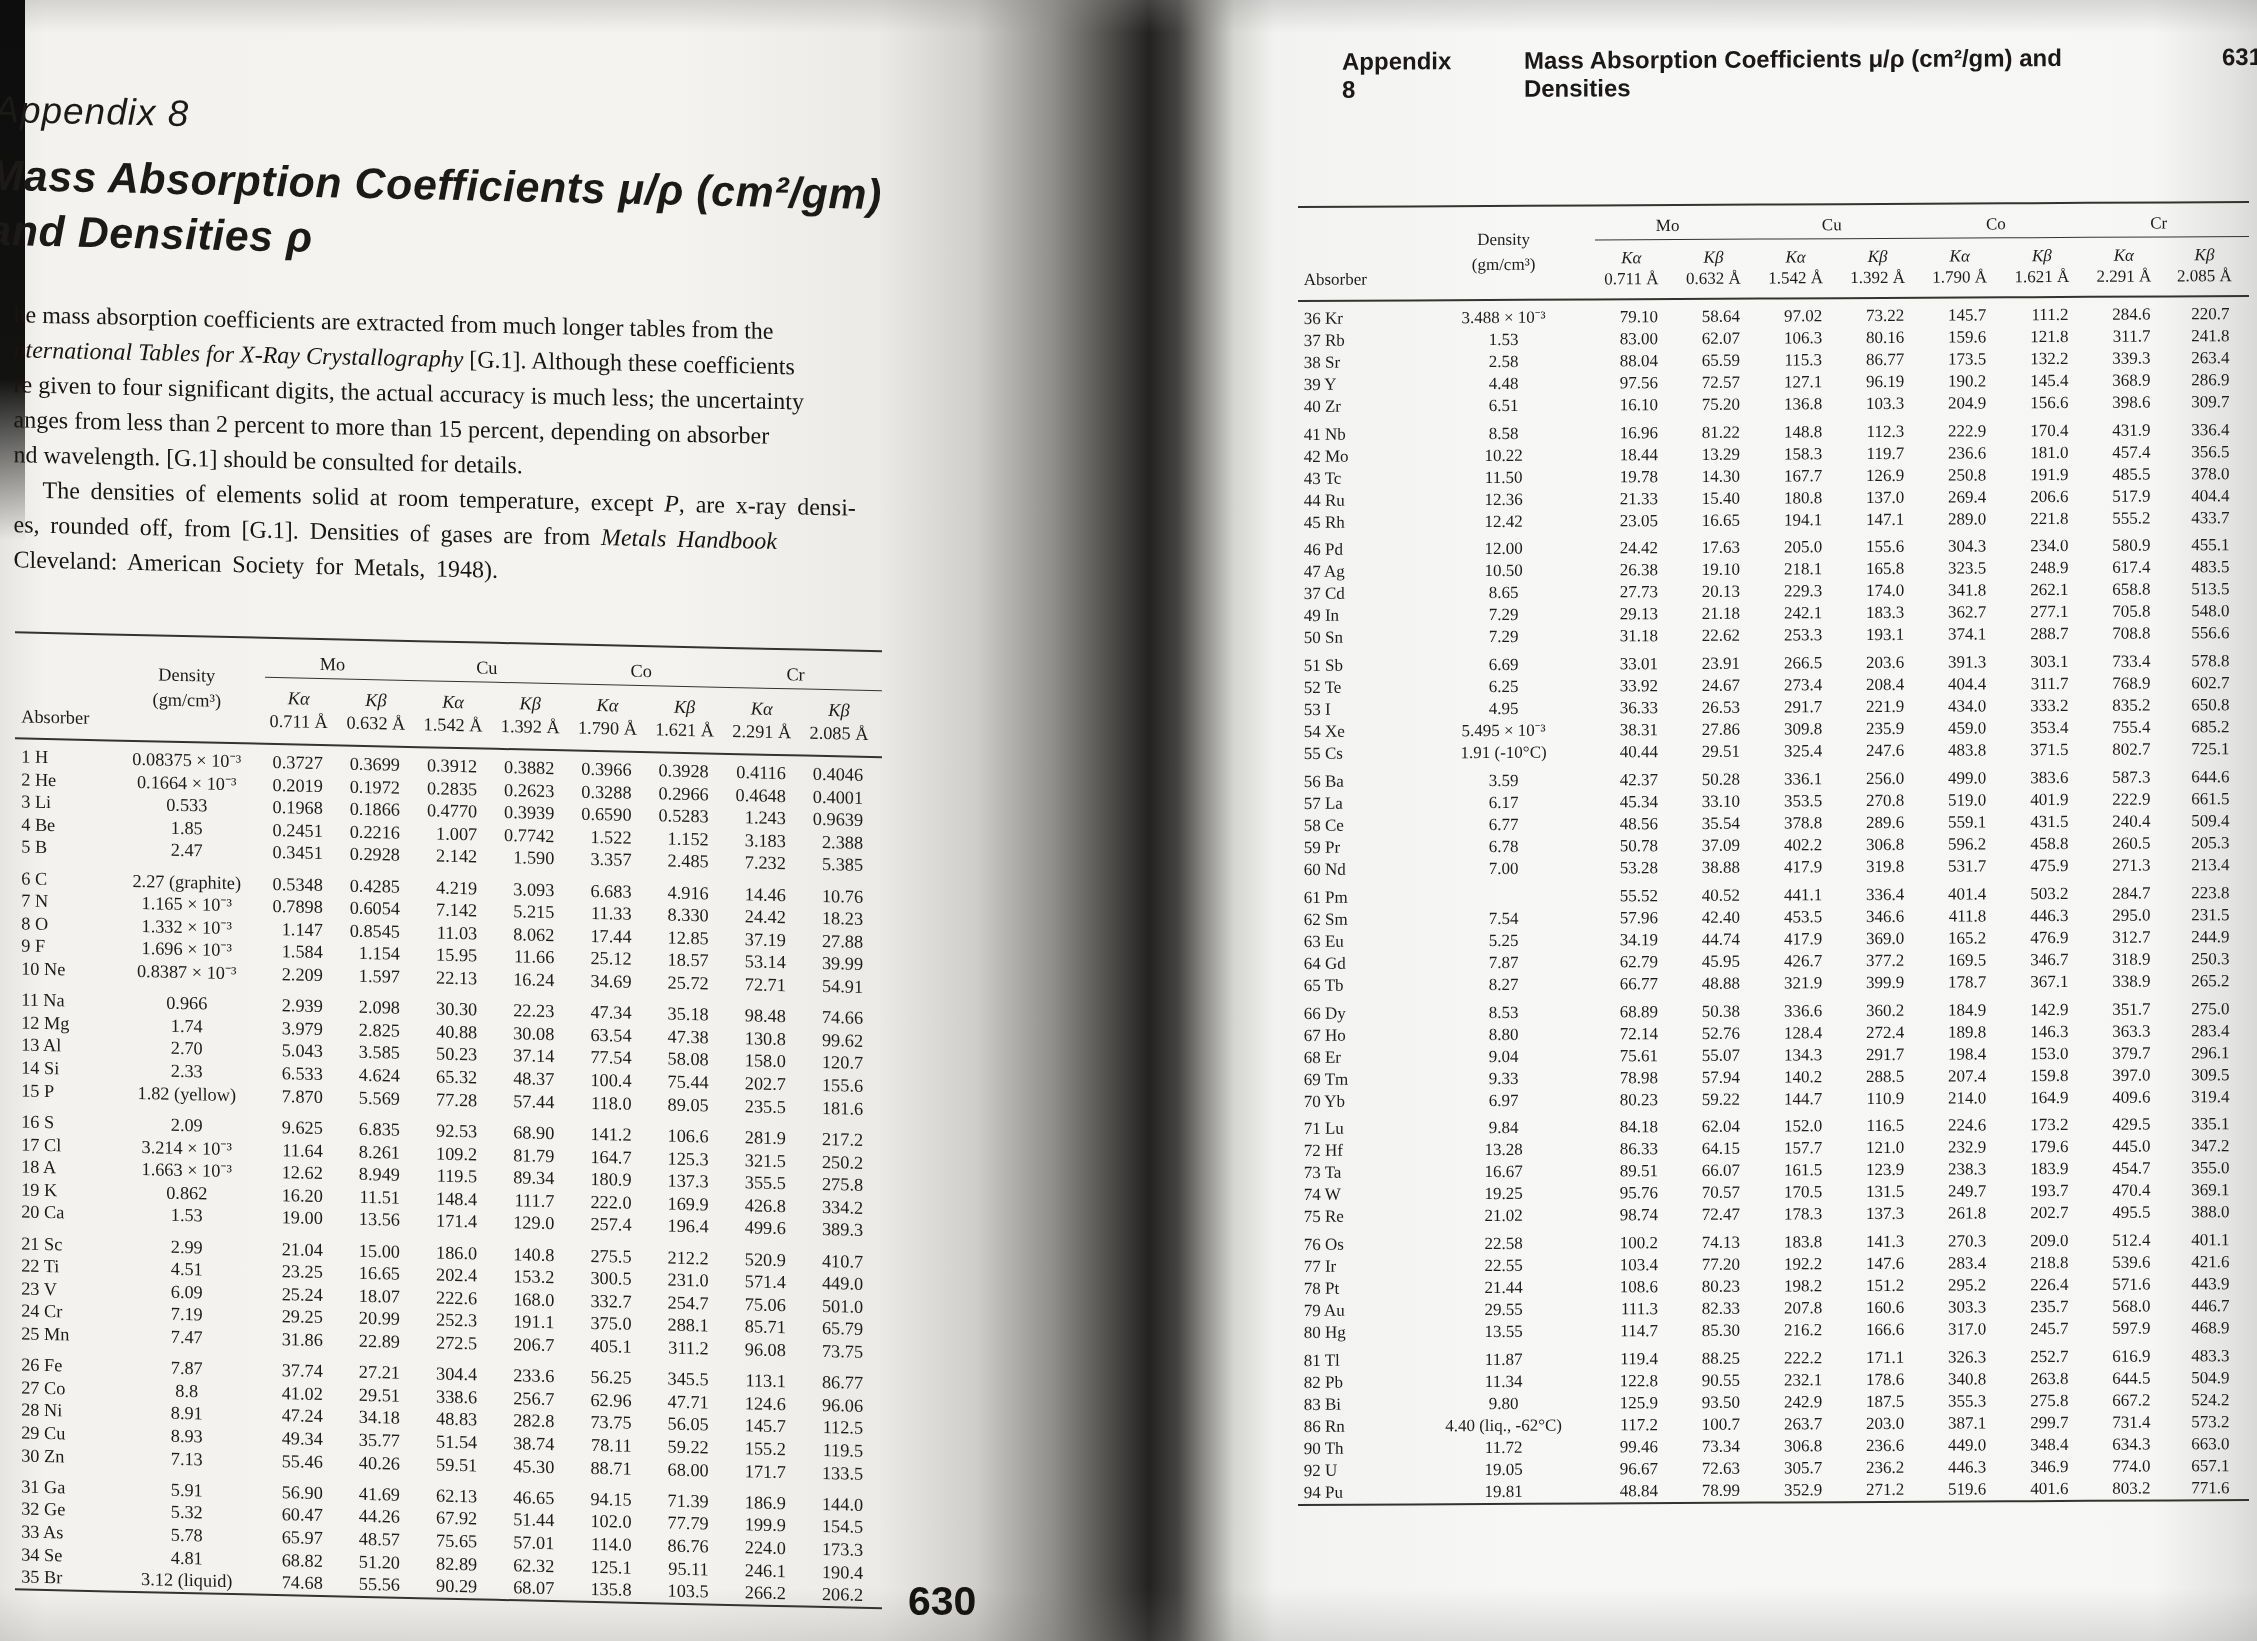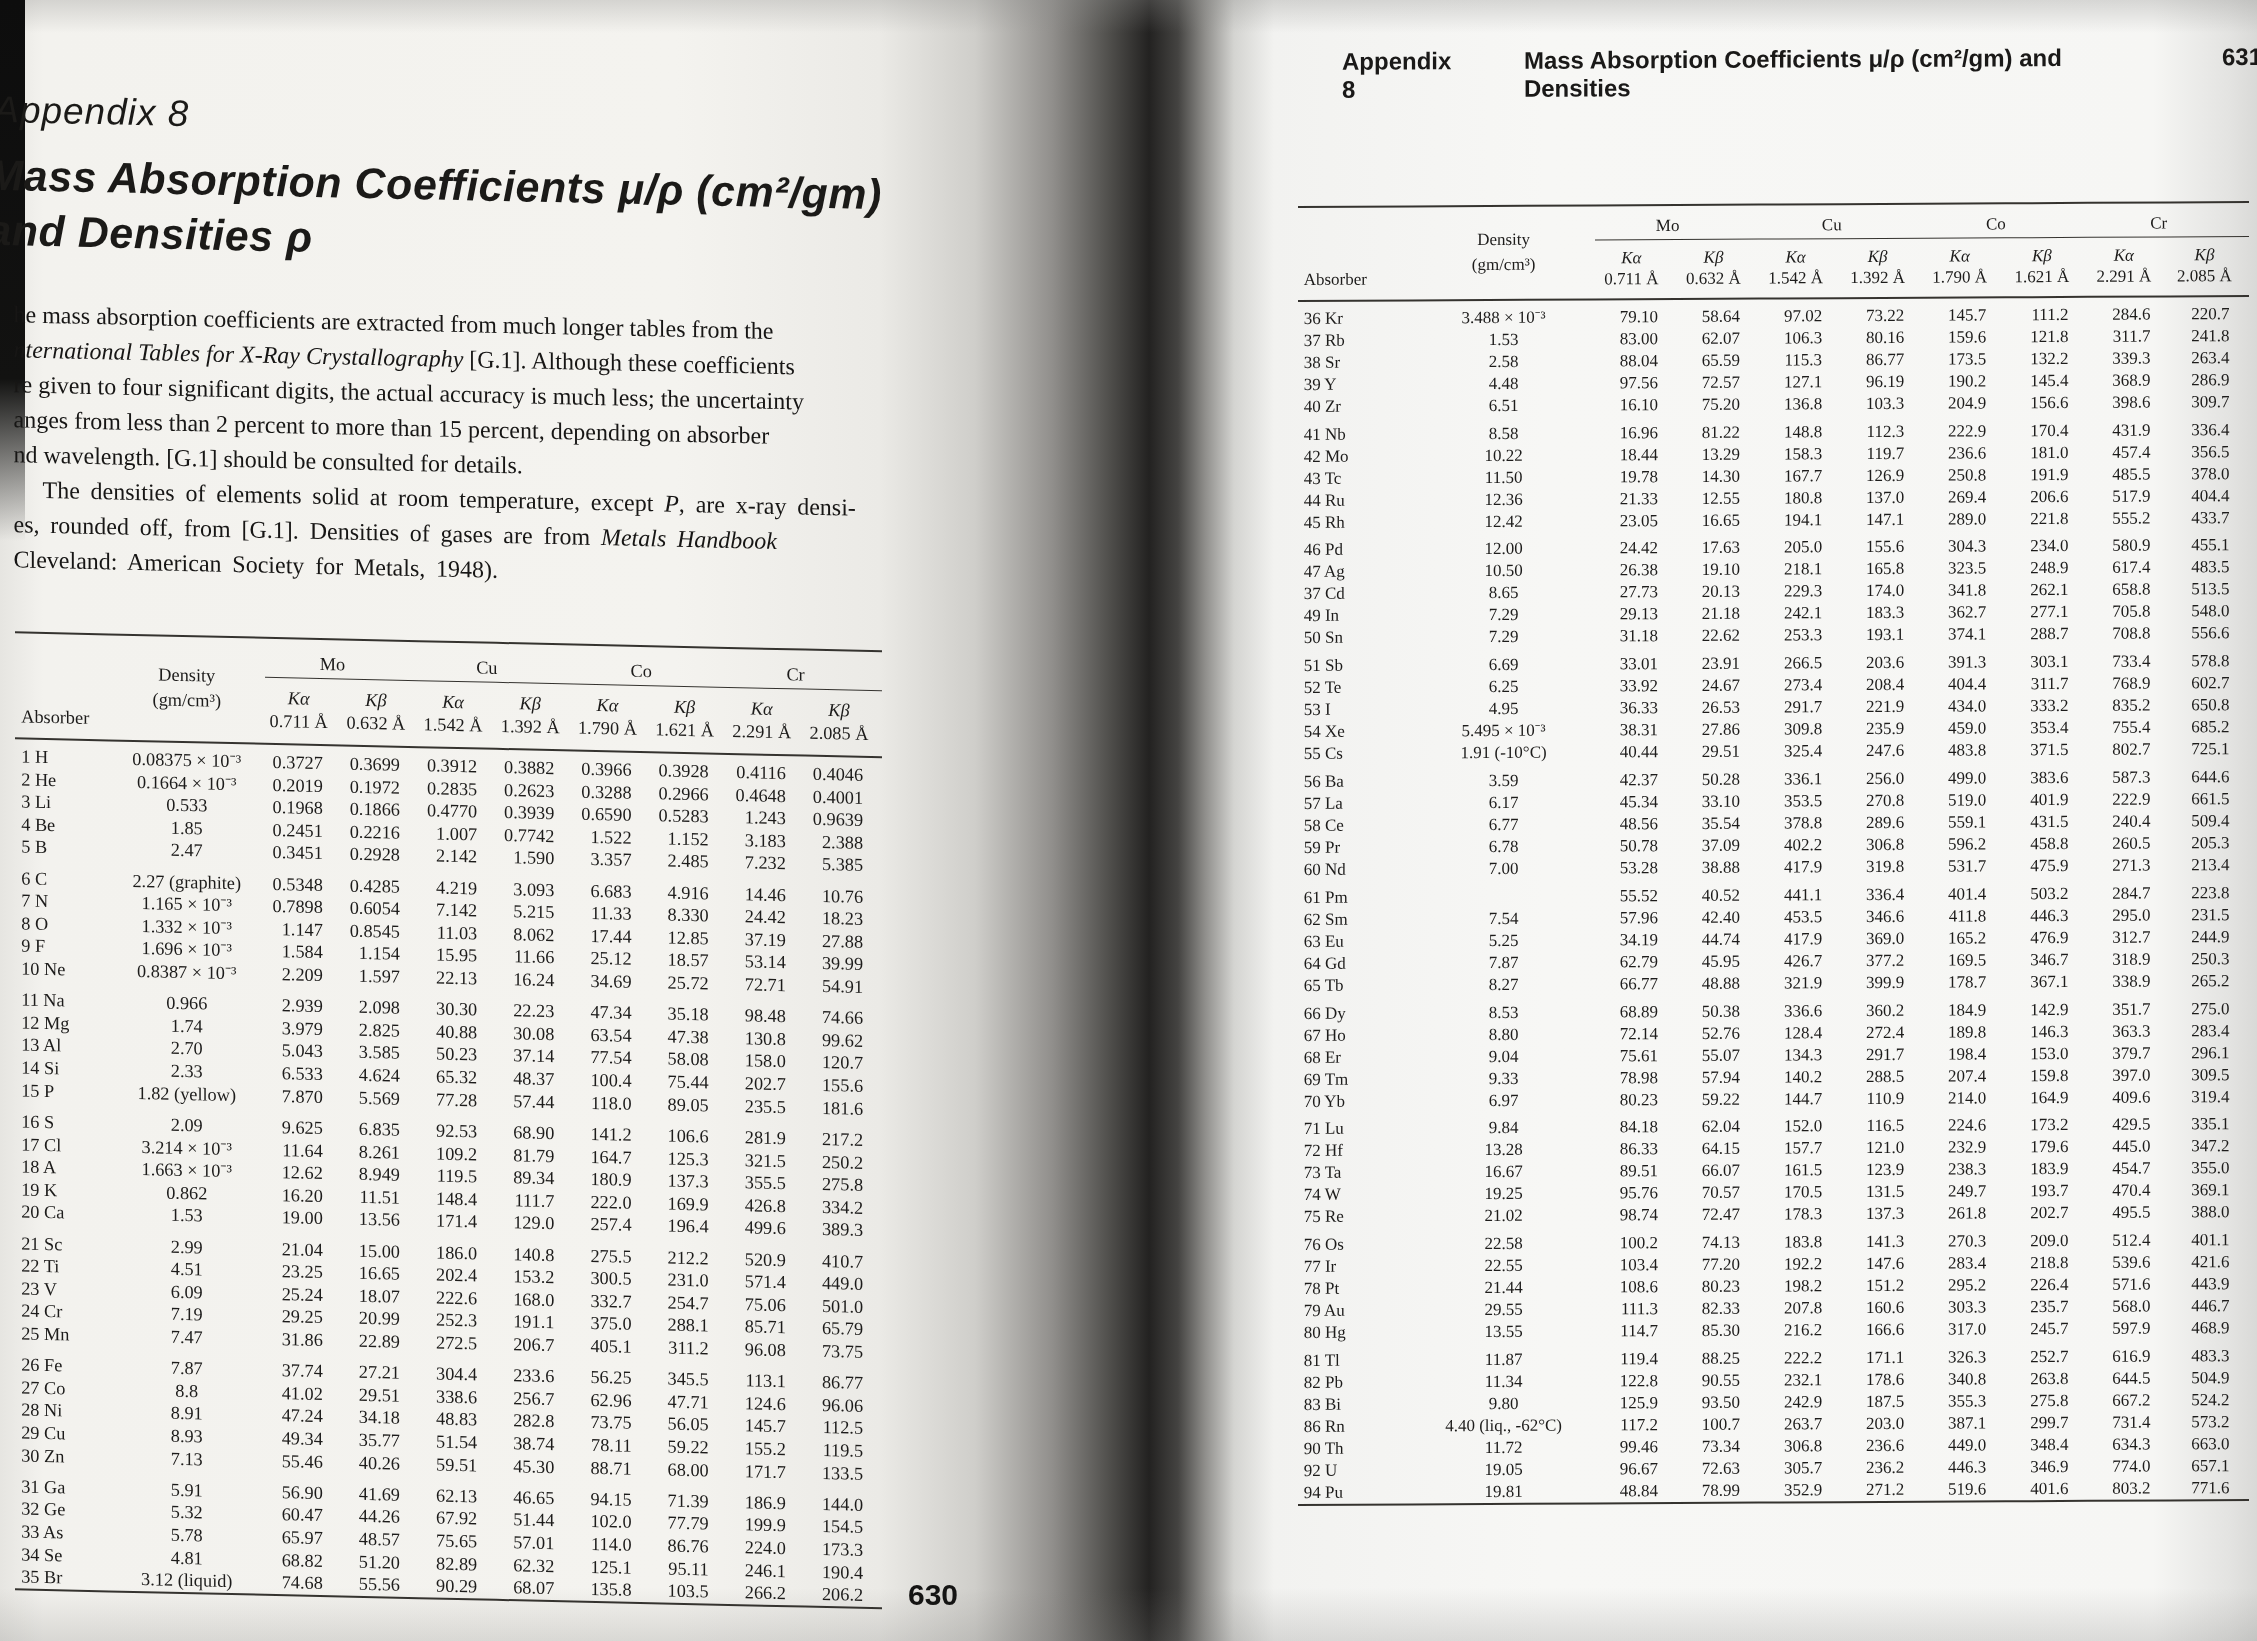--- a/index.html
+++ b/index.html
@@ -58,21 +58,21 @@
 
   #left-table { margin:54px 0 0 15.4px; }
   #left-table .abs-table {
     width:867px; font-size:18.3px;
     border-top:2.4px solid #35332f; border-bottom:2.4px solid #35332f;
   }
   #left-table tbody td { line-height:20.6px; }
 
   .pnum-left {
     position:absolute; left:908px; top:1578px;
-    font-family:"Liberation Sans", sans-serif; font-weight:700; font-size:30px; color:#141413;
+    font-family:"Liberation Sans", sans-serif; font-weight:700; font-size:41px; color:#141413;
   }
 
   
   .right-content {
     position:absolute; left:1296px; top:0; width:966px;
     transform:skewY(-0.3deg); transform-origin:0 0; color:#161514;
   }
   .running-header {
     display:flex; gap:54px; align-items:baseline; margin:48px 0 0 46px;
     font-family:"Liberation Sans", sans-serif; font-weight:700; font-size:24px; color:#1a1918;
@@ -708,21 +708,21 @@
             <td class="c-val">126.9</td>
             <td class="c-val">250.8</td>
             <td class="c-val">191.9</td>
             <td class="c-val">485.5</td>
             <td class="c-val">378.0</td>
           </tr>
           <tr>
             <td class="c-abs">44 Ru</td>
             <td class="c-den">12.36</td>
             <td class="c-val">21.33</td>
-            <td class="c-val">12.55</td>
+            <td class="c-val">15.40</td>
             <td class="c-val">180.8</td>
             <td class="c-val">137.0</td>
             <td class="c-val">269.4</td>
             <td class="c-val">206.6</td>
             <td class="c-val">517.9</td>
             <td class="c-val">404.4</td>
           </tr>
           <tr>
             <td class="c-abs">45 Rh</td>
             <td class="c-den">12.42</td>

